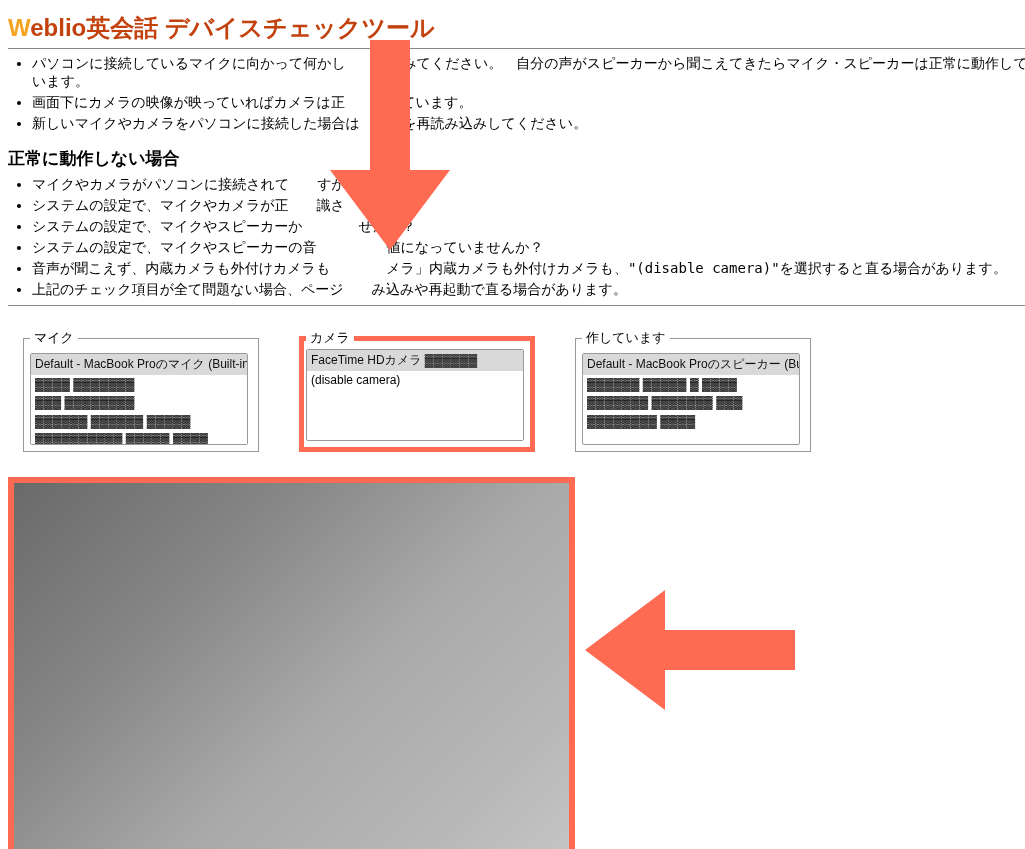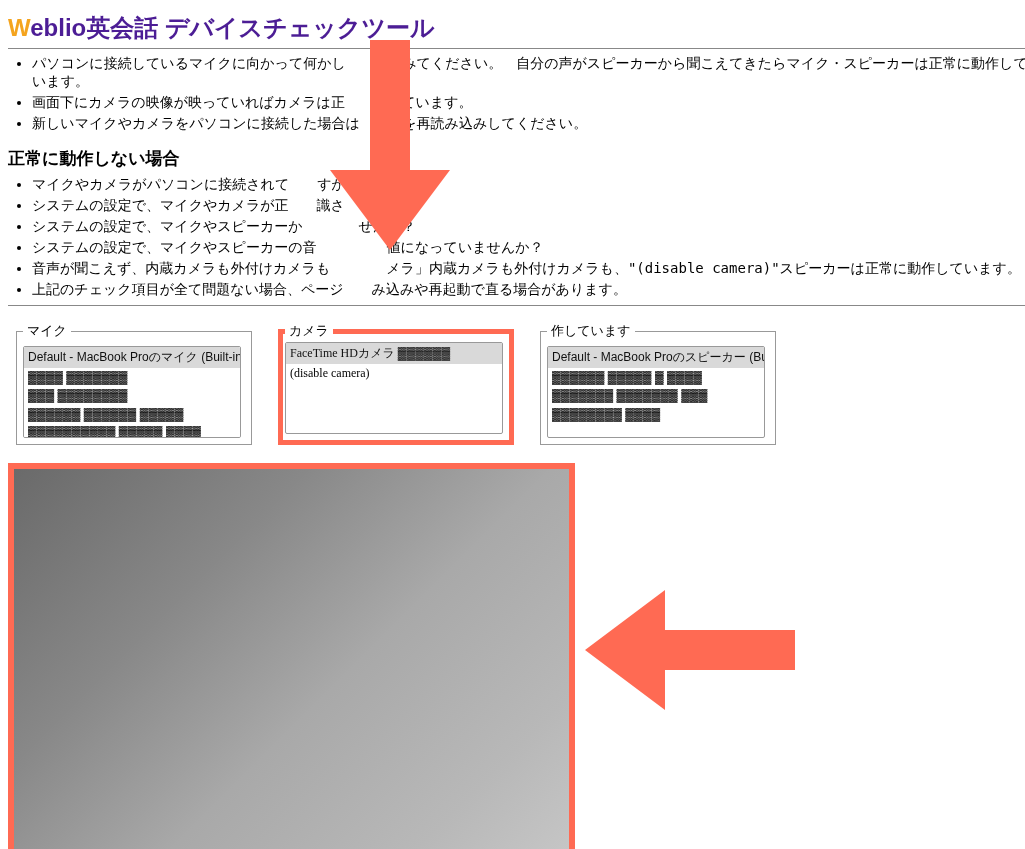--- a/index.html
+++ b/index.html
@@ -11,21 +11,21 @@
     }
     h1.title {
       font-size: 24px;
       margin: 4px 0 4px 0;
       font-weight: bold;
     }
     h1.title .first {
       color: #f4a41e;
     }
     h1.title .rest {
-      color: #4c1d95;
+      color: #c2410c;
     }
     hr {
       border: none;
       border-top: 1px solid #888;
       margin: 4px 0;
     }
     ul {
       margin: 6px 0 6px 0;
       padding-left: 24px;
     }
@@ -41,32 +41,31 @@
     .mono {
       font-family: Menlo, Monaco, monospace;
     }
     .panels {
       display: flex;
       gap: 10px;
       margin-top: 8px;
     }
     fieldset.device {
       border: 1px solid #999;
-      margin: 8px;
+      margin: 15px;
       padding: 6px;
       width: 222px;
     }
     fieldset.device legend {
       font-size: 13px;
       padding: 0 4px;
     }
     fieldset.device.highlight {
       border: 5px solid #ff6a53;
       padding: 2px;
-      font-family: Liberation Serif, serif;
     }
     select.device-list {
       width: 218px;
       height: 92px;
       border: 1px solid #999;
       font-size: 12px;
       font-family: inherit;
       background: #fff;
     }
     select.device-list option {
@@ -115,21 +114,21 @@
 </ul>
 
 <h2 class="sub">正常に動作しない場合</h2>
 
 <ul>
   <li>マイクやカメラがパソコンに接続されて　　すか？</li>
   <li>システムの設定で、マイクやカメラが正　　識さ　　ま</li>
   <li>システムの設定で、マイクやスピーカーか　　　　せんか？</li>
   <li>システムの設定で、マイクやスピーカーの音　　　　　値になっていませんか？</li>
   <li>
-    <span>音声が聞こえず、内蔵カメラも外付けカメラも　　　　メラ」内蔵カメラも外付けカメラも、</span><span class="mono">"(disable camera)"</span><span>スピーカーは正常に動作しています。</span>
+    <span>音声が聞こえず、内蔵カメラも外付けカメラも　　　　メラ」内蔵カメラも外付けカメラも、</span><span class="mono">"(disable camera)"</span><span>を選択すると直る場合があります。</span>
   </li>
   <li>上記のチェック項目が全て問題ない場合、ページ　　み込みや再起動で直る場合があります。</li>
 </ul>
 
 <hr>
 
 <div class="panels">
 
   <fieldset class="device">
     <legend>マイク</legend>

